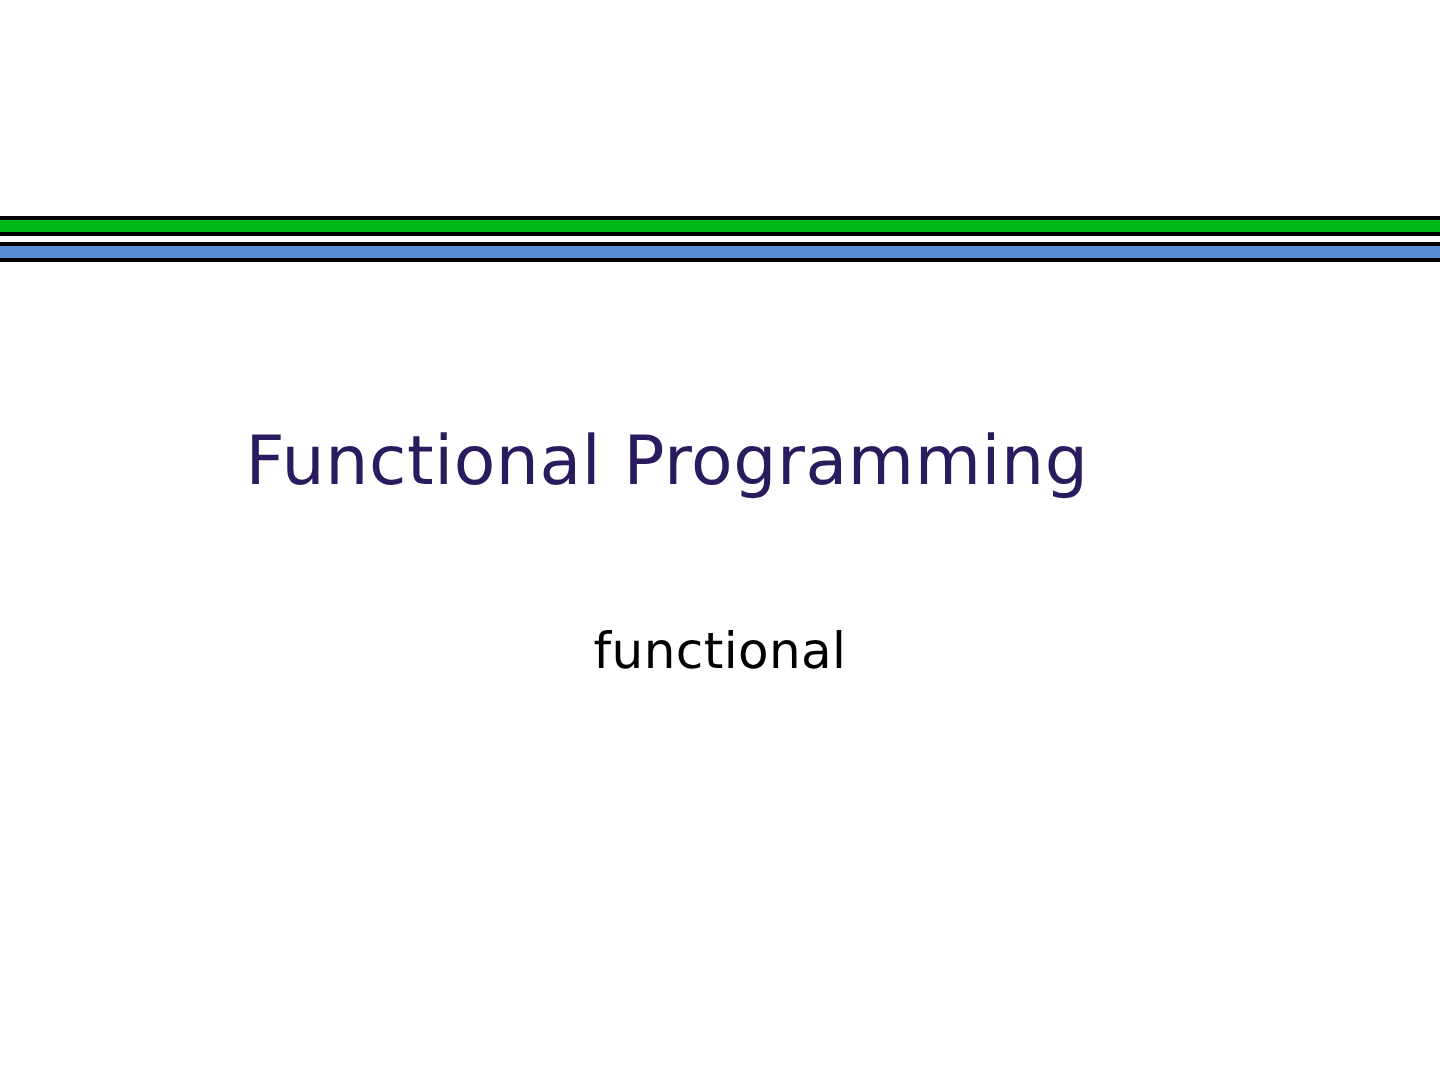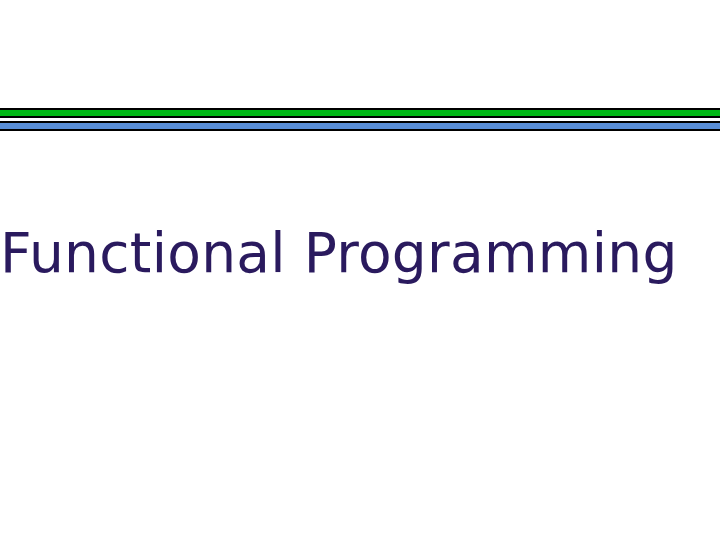--- a/index.html
+++ b/index.html
@@ -55,26 +55,25 @@
   .hair-4 { top: 21px; }
 
   
   .title {
     position: absolute;
     left: 0;
     top: 212px;
     width: 667px;
     text-align: center;
     font-family: "DejaVu Sans", sans-serif;
-    font-size: 55px;
+    font-size: 34px;
     font-weight: 400;
     letter-spacing: 0.3px;
     line-height: 1.12;
     white-space: nowrap;
-    margin-top: 11px;
   }
 
   .subtitle {
     position: absolute;
     left: 0;
     top: 311px;
     width: 720px;
     text-align: center;
     font-family: "DejaVu Sans", sans-serif;
     font-size: 25px;
@@ -93,14 +92,15 @@
     <div class="rule-line rule-hair hair-1" style="background: rgb(0, 0, 0);"></div>
     <div class="rule-line rule-bar bar-green" style="background: rgb(0, 184, 21);"></div>
     <div class="rule-line rule-hair hair-2" style="background: rgb(0, 0, 0);"></div>
     <div class="rule-line rule-hair hair-3" style="background: rgb(0, 0, 0);"></div>
     <div class="rule-line rule-bar bar-blue" style="background: rgb(90, 143, 216);"></div>
     <div class="rule-line rule-hair hair-4" style="background: rgb(0, 0, 0);"></div>
   </div>
 
   <div class="title" style="color: rgb(42, 26, 94);">Functional Programming</div>
 
+  <div class="subtitle" style="color: rgb(0, 0, 0);">functional</div>
 
 </div>
 
 </body></html>

